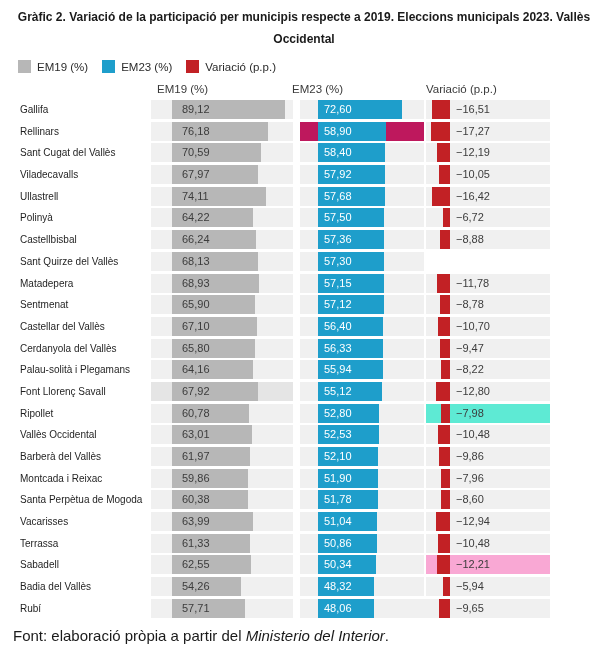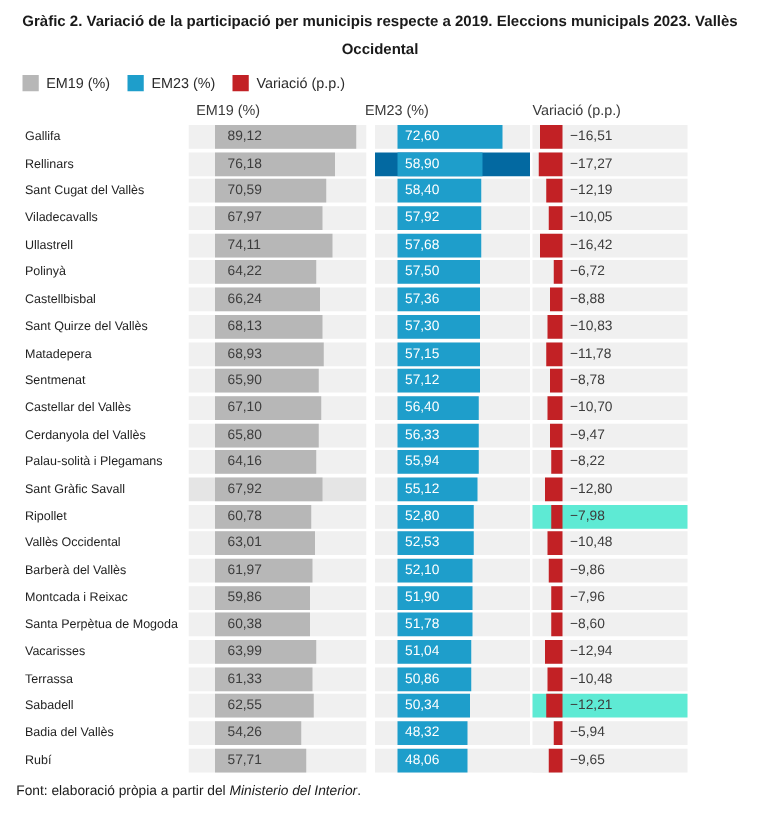--- a/index.html
+++ b/index.html
@@ -16,21 +16,21 @@
   .row{position:relative;height:19px;margin-bottom:2.7px;}
   .rowlabel{position:absolute;left:20px;top:0;width:130px;line-height:19px;font-size:10px;color:#1f1f1f;white-space:nowrap;}
   .cell{position:absolute;top:0;height:19px;background:#f0f0f0;}
   .c1{left:151px;width:142px;}
   .c2{left:300px;width:124px;}
   .c3{left:426px;width:124px;}
   .bar{position:absolute;top:0;bottom:0;}
   .val{position:absolute;top:0;line-height:19px;font-size:11px;color:#3c3c3c;white-space:nowrap;}
   .val.white{color:#ffffff;}
   .v1{left:31px;} .v2{left:24px;} .v3{left:30px;}
-  .footer{position:absolute;top:627px;left:13px;font-size:11px;color:#1a1a1a;}
+  .footer{position:absolute;top:627px;left:13px;font-size:15px;color:#1a1a1a;}
   .footer em{font-style:italic;}
 </style>
 </head>
 <body>
 
 <div class="page">
 
   <div class="title">
     <div>Gràfic 2. Variació de la participació per municipis respecte a 2019. Eleccions municipals 2023. Vallès</div>
     <div>Occidental</div>
@@ -73,21 +73,21 @@
         <span class="val v3">−16,51</span>
       </div>
     </div>
 
     <div class="row">
       <div class="rowlabel">Rellinars</div>
       <div class="cell c1" style="background: rgb(240, 240, 240);">
         <div class="bar" style="left: 21px; width: 96.3677px; background: rgb(183, 183, 183);"></div>
         <span class="val v1">76,18</span>
       </div>
-      <div class="cell c2" style="background: #0369a1;">
+      <div class="cell c2" style="background: #be185d;">
         <div class="bar" style="left: 18px; width: 68.0295px; background: rgb(30, 158, 203);"></div>
         <span class="val white v2">58,90</span>
       </div>
       <div class="cell c3" style="background: rgb(240, 240, 240);">
         <div class="bar" style="left: 5.003px; width: 18.997px; background: rgb(194, 33, 37);"></div>
         <span class="val v3">−17,27</span>
       </div>
     </div>
 
     <div class="row">
@@ -173,24 +173,20 @@
     <div class="row">
       <div class="rowlabel">Sant Quirze del Vallès</div>
       <div class="cell c1" style="background: rgb(240, 240, 240);">
         <div class="bar" style="left: 21px; width: 86.1844px; background: rgb(183, 183, 183);"></div>
         <span class="val v1">68,13</span>
       </div>
       <div class="cell c2" style="background: rgb(240, 240, 240);">
         <div class="bar" style="left: 18px; width: 66.1815px; background: rgb(30, 158, 203);"></div>
         <span class="val white v2">57,30</span>
       </div>
-      <div class="cell c3" style="background: rgb(240, 240, 240);">
-        <div class="bar" style="left: 12.087px; width: 11.913px; background: rgb(194, 33, 37);"></div>
-        <span class="val v3">−10,83</span>
-      </div>
     </div>
 
     <div class="row">
       <div class="rowlabel">Matadepera</div>
       <div class="cell c1" style="background: rgb(240, 240, 240);">
         <div class="bar" style="left: 21px; width: 87.1964px; background: rgb(183, 183, 183);"></div>
         <span class="val v1">68,93</span>
       </div>
       <div class="cell c2" style="background: rgb(240, 240, 240);">
         <div class="bar" style="left: 18px; width: 66.0083px; background: rgb(30, 158, 203);"></div>
@@ -260,21 +256,21 @@
         <div class="bar" style="left: 18px; width: 64.6107px; background: rgb(30, 158, 203);"></div>
         <span class="val white v2">55,94</span>
       </div>
       <div class="cell c3" style="background: rgb(240, 240, 240);">
         <div class="bar" style="left: 14.958px; width: 9.042px; background: rgb(194, 33, 37);"></div>
         <span class="val v3">−8,22</span>
       </div>
     </div>
 
     <div class="row">
-      <div class="rowlabel">Sant Gràfic Savall</div>
+      <div class="rowlabel">Font Llorenç Savall</div>
       <div class="cell c1" style="background: #e5e5e5;">
         <div class="bar" style="left: 21px; width: 85.9188px; background: rgb(183, 183, 183);"></div>
         <span class="val v1">67,92</span>
       </div>
       <div class="cell c2" style="background: rgb(240, 240, 240);">
         <div class="bar" style="left: 18px; width: 63.6636px; background: rgb(30, 158, 203);"></div>
         <span class="val white v2">55,12</span>
       </div>
       <div class="cell c3" style="background: rgb(240, 240, 240);">
         <div class="bar" style="left: 9.92px; width: 14.08px; background: rgb(194, 33, 37);"></div>
@@ -397,21 +393,21 @@
     <div class="row">
       <div class="rowlabel">Sabadell</div>
       <div class="cell c1" style="background: rgb(240, 240, 240);">
         <div class="bar" style="left: 21px; width: 79.1257px; background: rgb(183, 183, 183);"></div>
         <span class="val v1">62,55</span>
       </div>
       <div class="cell c2" style="background: rgb(240, 240, 240);">
         <div class="bar" style="left: 18px; width: 58.1427px; background: rgb(30, 158, 203);"></div>
         <span class="val white v2">50,34</span>
       </div>
-      <div class="cell c3" style="background: #5eead4;">
+      <div class="cell c3" style="background: #f9a8d4;">
         <div class="bar" style="left: 10.569px; width: 13.431px; background: rgb(194, 33, 37);"></div>
         <span class="val v3">−12,21</span>
       </div>
     </div>
 
     <div class="row">
       <div class="rowlabel">Badia del Vallès</div>
       <div class="cell c1" style="background: rgb(240, 240, 240);">
         <div class="bar" style="left: 21px; width: 68.6389px; background: rgb(183, 183, 183);"></div>
         <span class="val v1">54,26</span>

